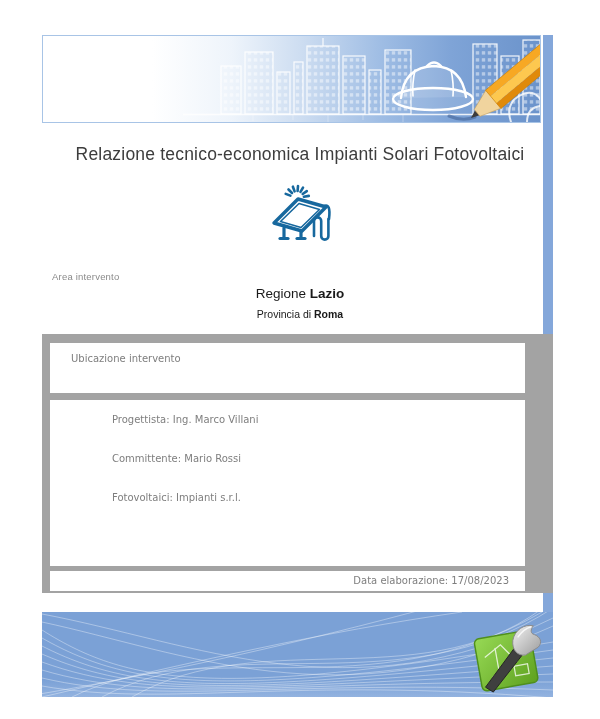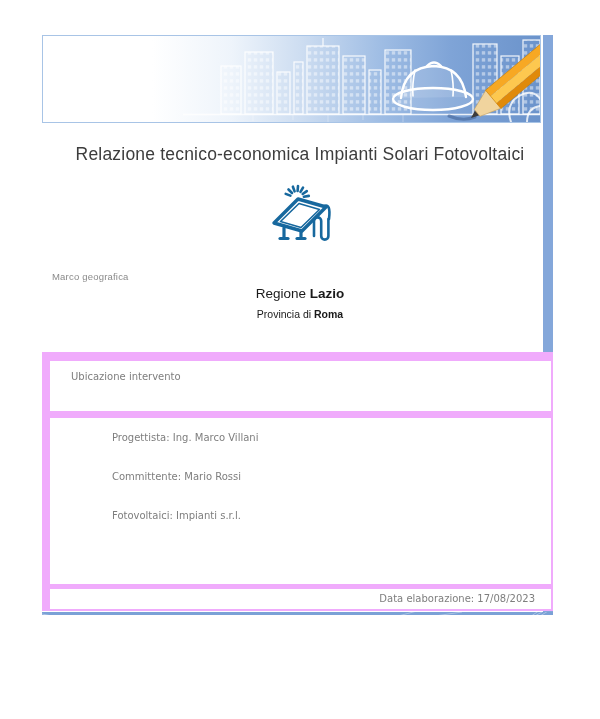--- a/index.html
+++ b/index.html
@@ -1,16 +1,16 @@
 <!DOCTYPE html>
 <html><head>
 <meta charset="utf-8">
 <style>
   html,body{margin:0;padding:0;background:#ffffff;}
-  .page{position:relative;width:600px;height:615px;background:#ffffff;overflow:hidden;
+  .page{position:relative;width:600px;height:719px;background:#ffffff;overflow:hidden;
         font-family:"Liberation Sans",sans-serif;}
 
   
   .top-banner{position:absolute;left:42px;top:35px;width:499px;height:88px;
       border:1px solid #a8c4e6;box-sizing:border-box;
       background:linear-gradient(90deg,#ffffff 0%,#ffffff 22%,#eef4fb 38%,#cdddf1 52%,#9fbde4 68%,#7fa4d7 82%,#6b93cb 100%);}
   .top-banner svg{position:absolute;left:0;top:0;}
 
   
   .right-bar{position:absolute;left:543px;top:35px;width:10px;height:662px;background:#84a7da;}
@@ -24,22 +24,22 @@
 
   
   .geo-label{position:absolute;left:52px;top:271px;font-size:9.5px;color:#8a8a8a;letter-spacing:.2px;}
   .geo-line{position:absolute;left:0;width:600px;text-align:center;color:#1a1a1a;}
   .geo-line.lg{top:286px;font-size:13.5px;}
   .geo-line.md1{top:308px;font-size:10.5px;}
   .geo-line.md2{top:326px;font-size:10.5px;}
   .geo-line b{font-weight:700;}
 
   
-  .panel-frame{position:absolute;left:42px;top:352px;width:511px;height:259px;background:#f0abfc;
-      box-sizing:border-box;padding:9px 2px 0 8px;}
+  .panel-frame{position:absolute;left:42px;top:334px;width:511px;height:259px;background:#a3a3a3;
+      box-sizing:border-box;padding:9px 28px 0 8px;}
   .white-box{background:#ffffff;box-sizing:border-box;
       font-family:"DejaVu Sans",sans-serif;color:#7e7e7e;font-size:10px;}
   .box-ubicazione{height:50px;margin-bottom:7px;padding:10px 0 0 21px;}
   .box-people{height:166px;margin-bottom:5px;padding:14px 0 0 62px;}
   .box-people .line{margin-bottom:28px;}
   .box-date{height:20px;line-height:20px;text-align:right;padding-right:16px;}
 
   
   .bottom-banner{position:absolute;left:42px;top:612px;width:511px;height:85px;
       background:linear-gradient(180deg,#7ba1d6 0%,#7ba1d6 80%,#93b3e0 100%);overflow:hidden;}
@@ -135,21 +135,21 @@
           <line x1="12" y1="55.5" x2="20" y2="55.5"></line>
           <line x1="29" y1="55.5" x2="37" y2="55.5"></line>
         </g>
 
         <path d="M56,23 q7,-3 5,13" stroke-width="2.6"></path>
         <path d="M46,53 V38 a3.6,3.6 0 0 1 7.2,0 V53 a3.6,3.6 0 0 0 7.2,0 V36" stroke-width="2.6"></path>
       </g>
     </svg>
   </div>
 
-  <div class="geo-label">Marco geografica</div>
+  <div class="geo-label">Area intervento</div>
   <div class="geo-line lg"><span>Regione </span><b>Lazio</b></div>
   <div class="geo-line md1"><span>Provincia di </span><b>Roma</b></div>
 
   <div class="panel-frame">
     <div class="white-box box-ubicazione">
       <span>Ubicazione intervento</span>
     </div>
     <div class="white-box box-people">
       <div class="line">Progettista: Ing. Marco Villani</div>
       <div class="line">Committente: Mario Rossi</div>

